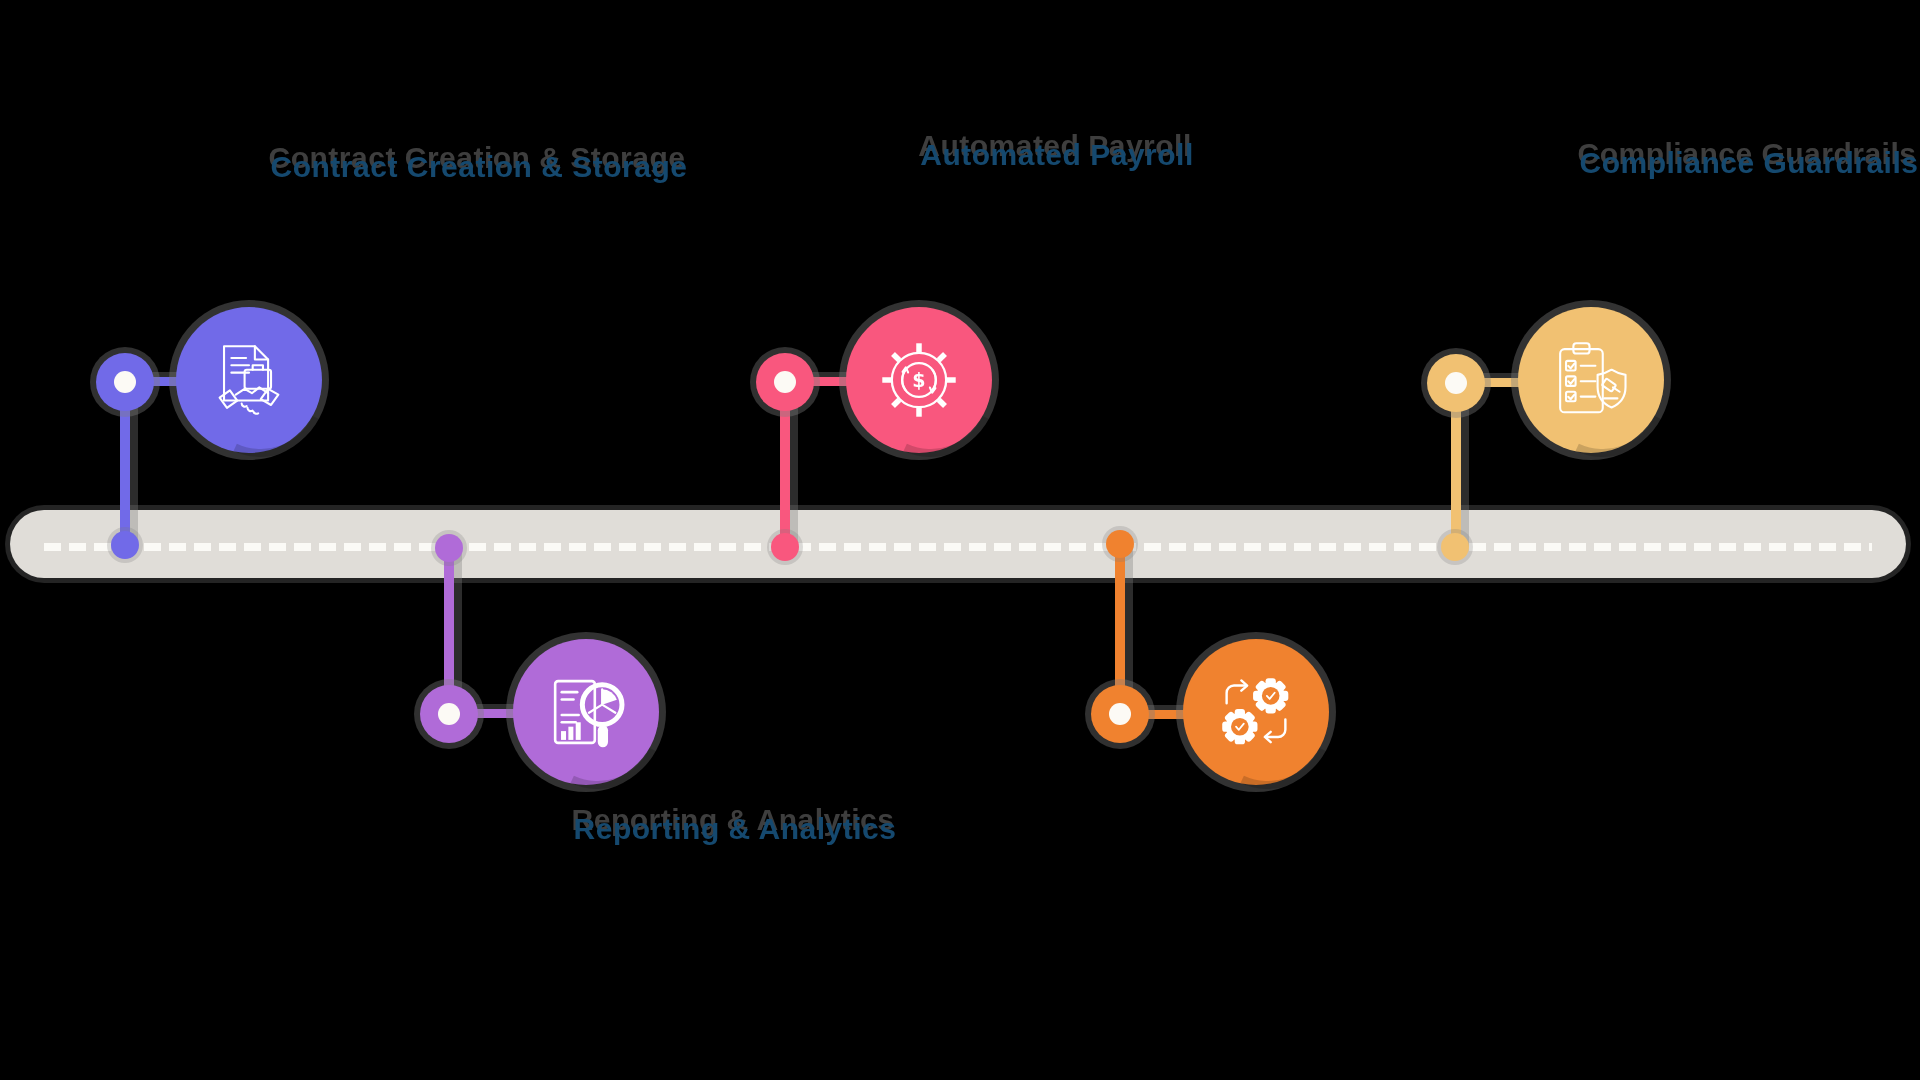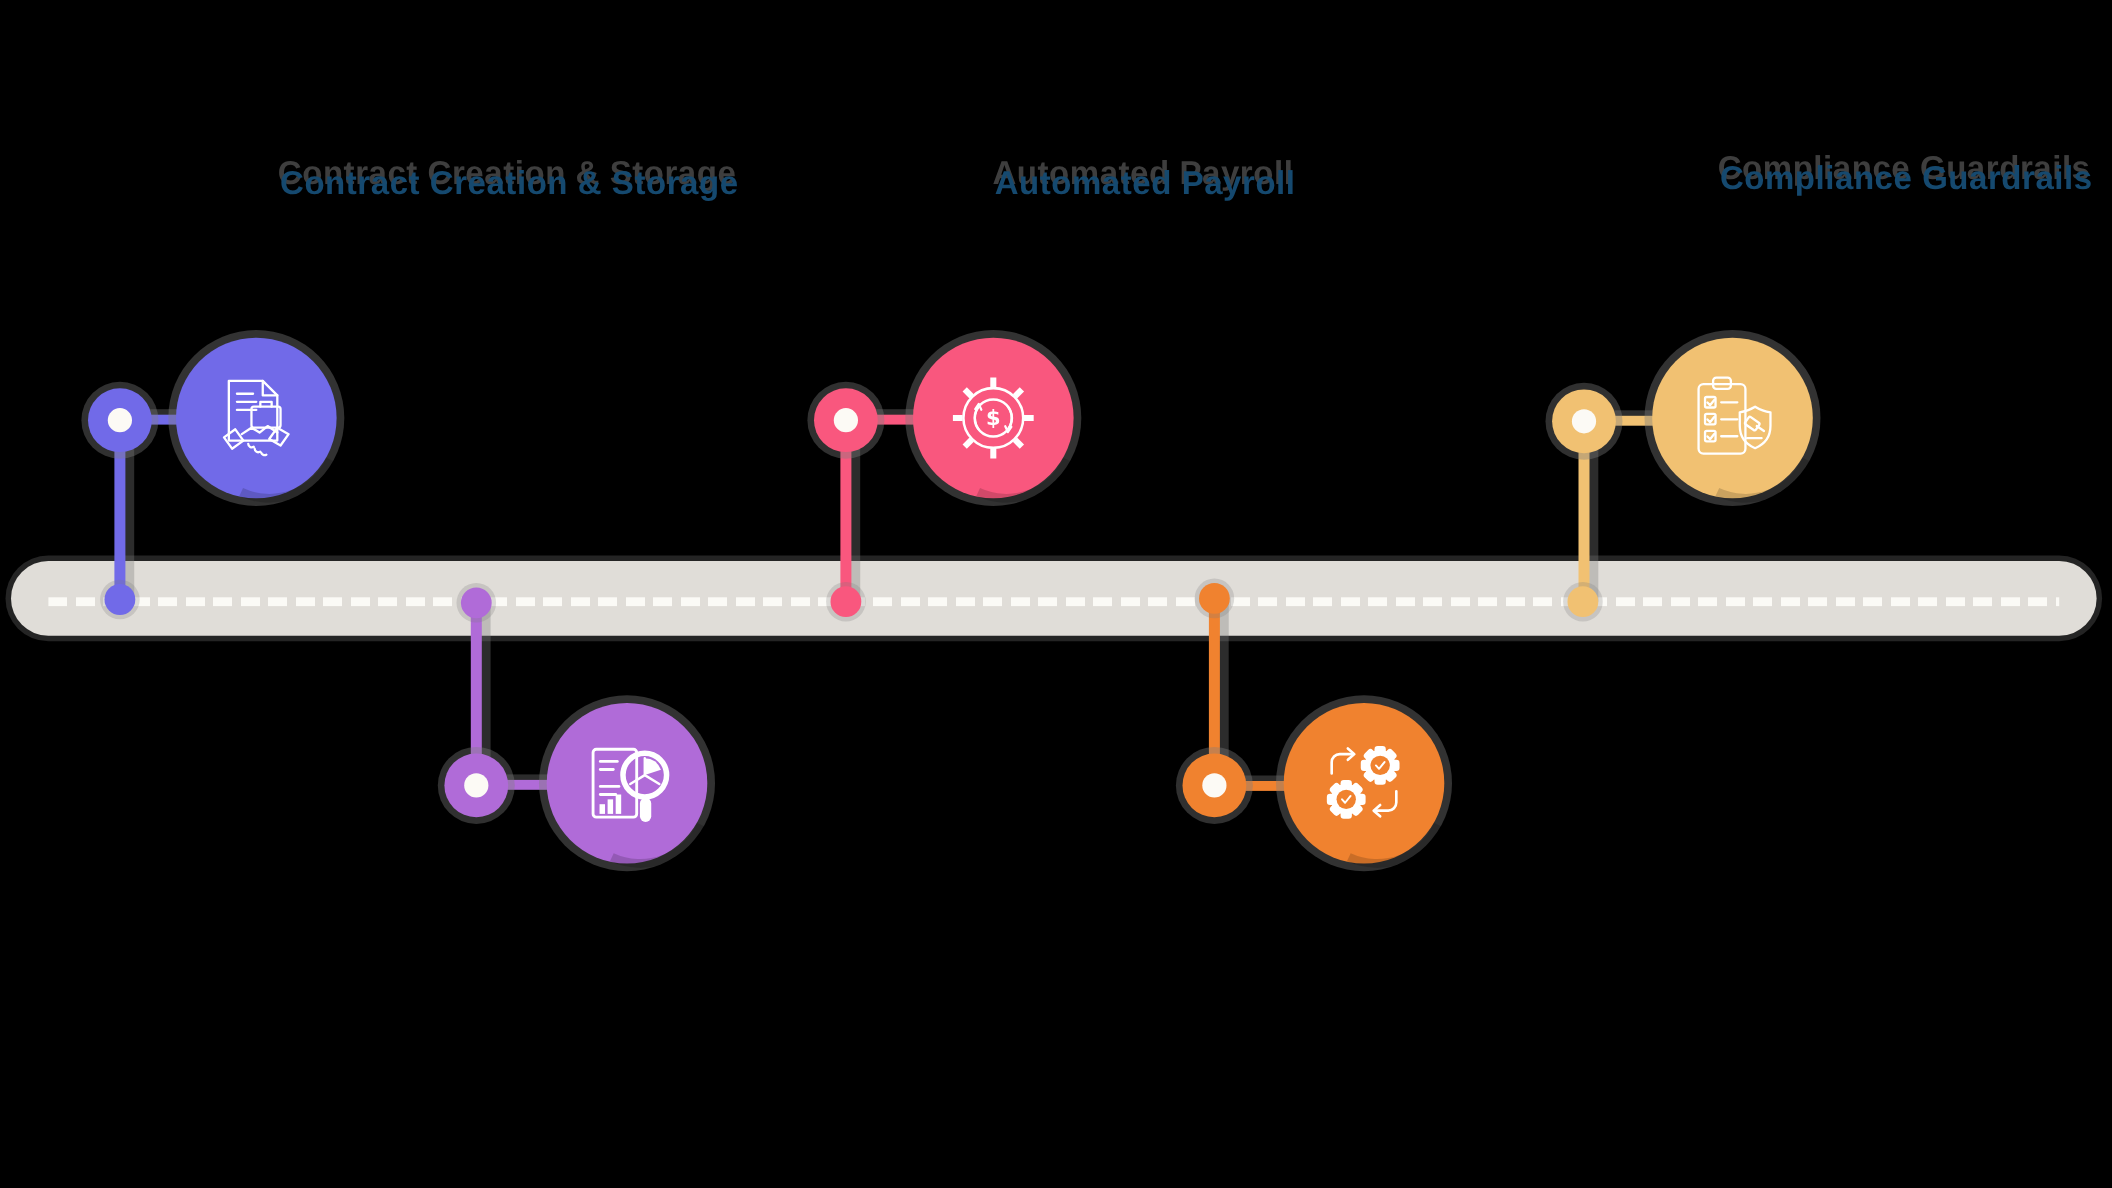--- a/index.html
+++ b/index.html
@@ -15,21 +15,21 @@
     position:absolute;left:10px;top:510px;width:1896px;height:68px;
     background:var(--road,#E0DDD8);border-radius:34px;
     box-shadow:0 0 0 5px rgba(130,130,130,0.28);
   }
   .dash-line{
     position:absolute;left:34px;right:34px;top:33px;height:8px;
     background:repeating-linear-gradient(90deg,var(--dash,#FBFAF6) 0 17px,transparent 17px 25px);
   }
 
   
-  .milestone{position:absolute;inset:0;pointer-events:none;}
+  .milestone{position:absolute;inset:0;pointer-events:none;margin-left:16px;}
   .big{
     position:absolute;width:146px;height:146px;border-radius:50%;
     background:var(--c);color:var(--c);
     display:flex;align-items:center;justify-content:center;
     box-shadow:0 0 0 7px rgba(125,125,125,0.40);
   }
   .big::after{
     content:"";position:absolute;left:14%;top:14%;right:-3%;bottom:-3%;
     border-radius:50%;border:8px solid transparent;
     border-bottom-color:rgba(0,0,0,0.16);transform:rotate(-20deg);
@@ -65,21 +65,21 @@
   .m-contract .vline{left:104px;top:398px;height:147px;}
   .m-contract .node{left:95px;top:531px;}
 
   .m-reporting .label{left:459px;top:812px;}
   .m-reporting .big{left:497px;top:639px;}
   .m-reporting .medium{left:404px;top:685px;}
   .m-reporting .hconn{left:458px;top:709px;width:42px;}
   .m-reporting .vline{left:428px;top:548px;height:166px;}
   .m-reporting .node{left:419px;top:534px;}
 
-  .m-payroll .label{left:781px;top:150px;}
+  .m-payroll .label{left:781px;top:138px;}
   .m-payroll .big{left:830px;top:307px;}
   .m-payroll .medium{left:740px;top:353px;}
   .m-payroll .hconn{left:794px;top:377px;width:38px;}
   .m-payroll .vline{left:764px;top:400px;height:147px;}
   .m-payroll .node{left:755px;top:533px;}
 
   .m-integrations .label{left:1025px;top:808px;}
   .m-integrations .big{left:1167px;top:639px;}
   .m-integrations .medium{left:1075px;top:685px;}
   .m-integrations .hconn{left:1129px;top:710px;width:40px;}
@@ -124,20 +124,21 @@
         <path d="M34.5 25v-3h7v3"></path>
         <path d="M12 44l7-5 5 7-7 5z"></path>
         <path d="M52 42l-7-4-5 7 7 4z"></path>
         <path d="M23 42l6-4 5 3 5-4 6 4"></path>
         <path d="M27 48a2.2 2.2 0 0 0 3.4 1.8M31 51a2.2 2.2 0 0 0 3.4 1.8M35 53.5a2.2 2.2 0 0 0 3.2 1.2"></path>
       </svg>
     </div>
   </div>
 
   <div class="milestone m-reporting" style="--c: #B06BD8;">
+    <div class="label">Reporting &amp; Analytics</div>
     <div class="vline"></div>
     <div class="node"></div>
     <div class="hconn"></div>
     <div class="medium">
         <div class="dot"></div>
       </div>
     <div class="big">
       <svg viewBox="0 0 64 64" fill="none" stroke="#fff" stroke-width="2.6" stroke-linecap="round" stroke-linejoin="round">
         <rect x="11" y="11" width="27" height="42" rx="2"></rect>
         <line x1="15.5" y1="18.5" x2="26" y2="18.5"></line>

